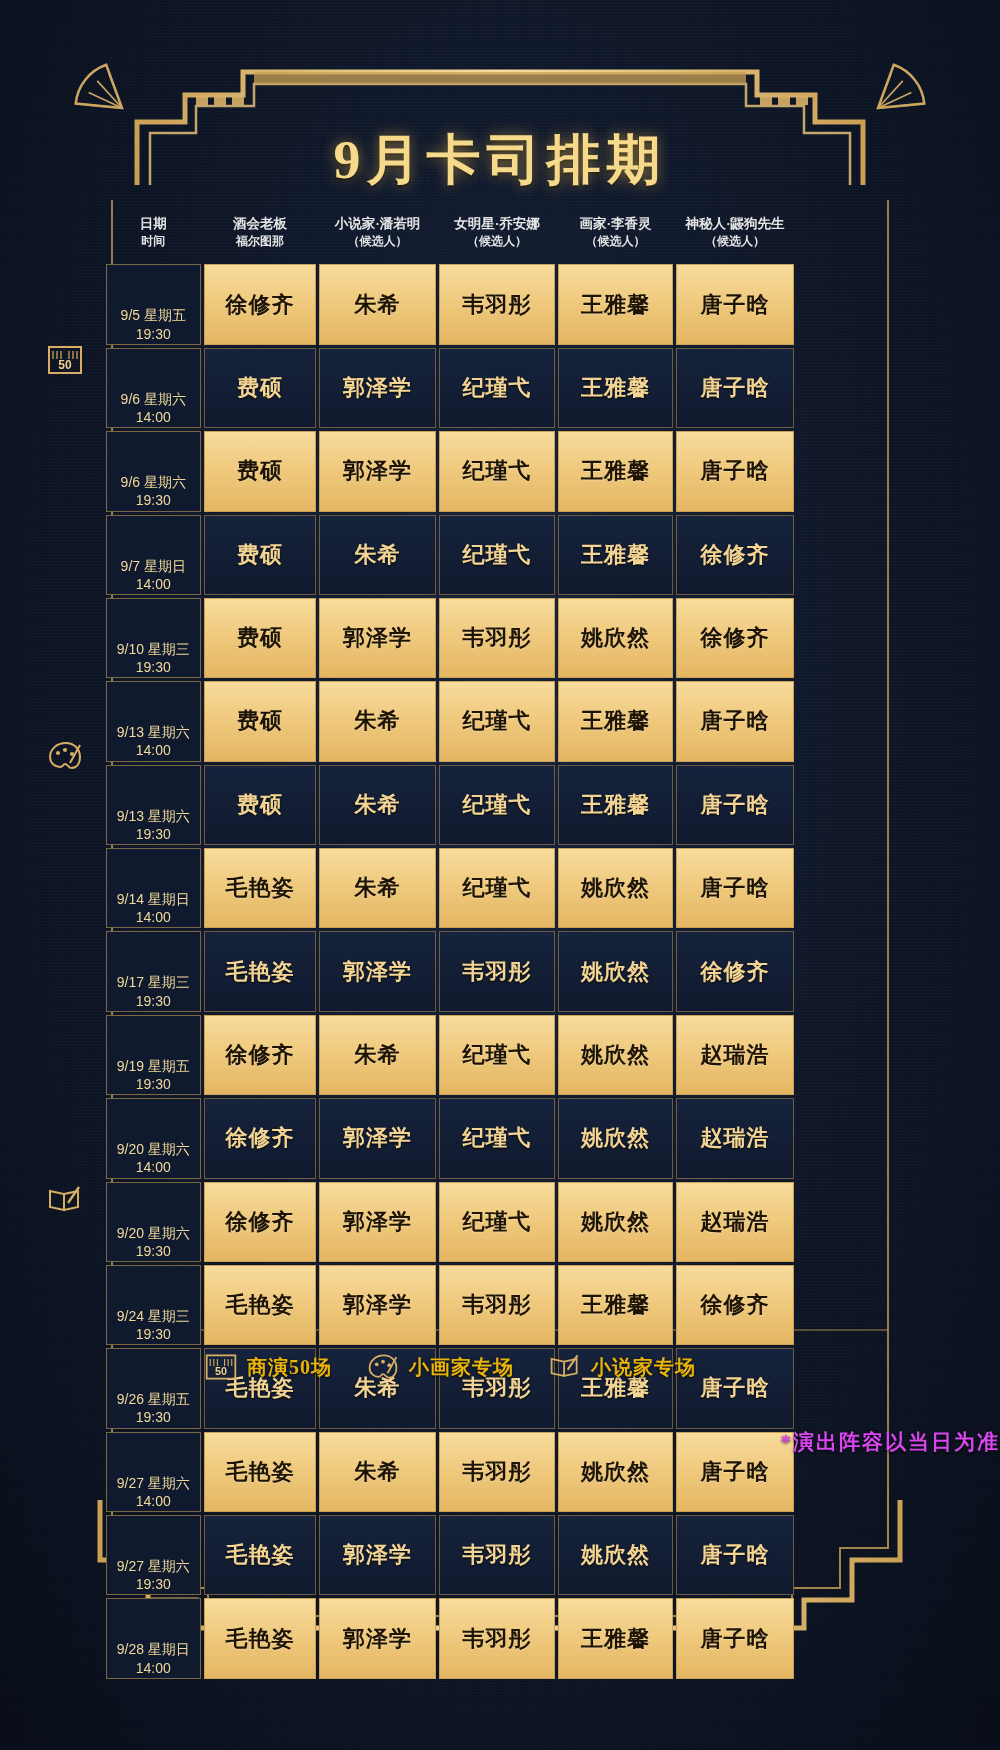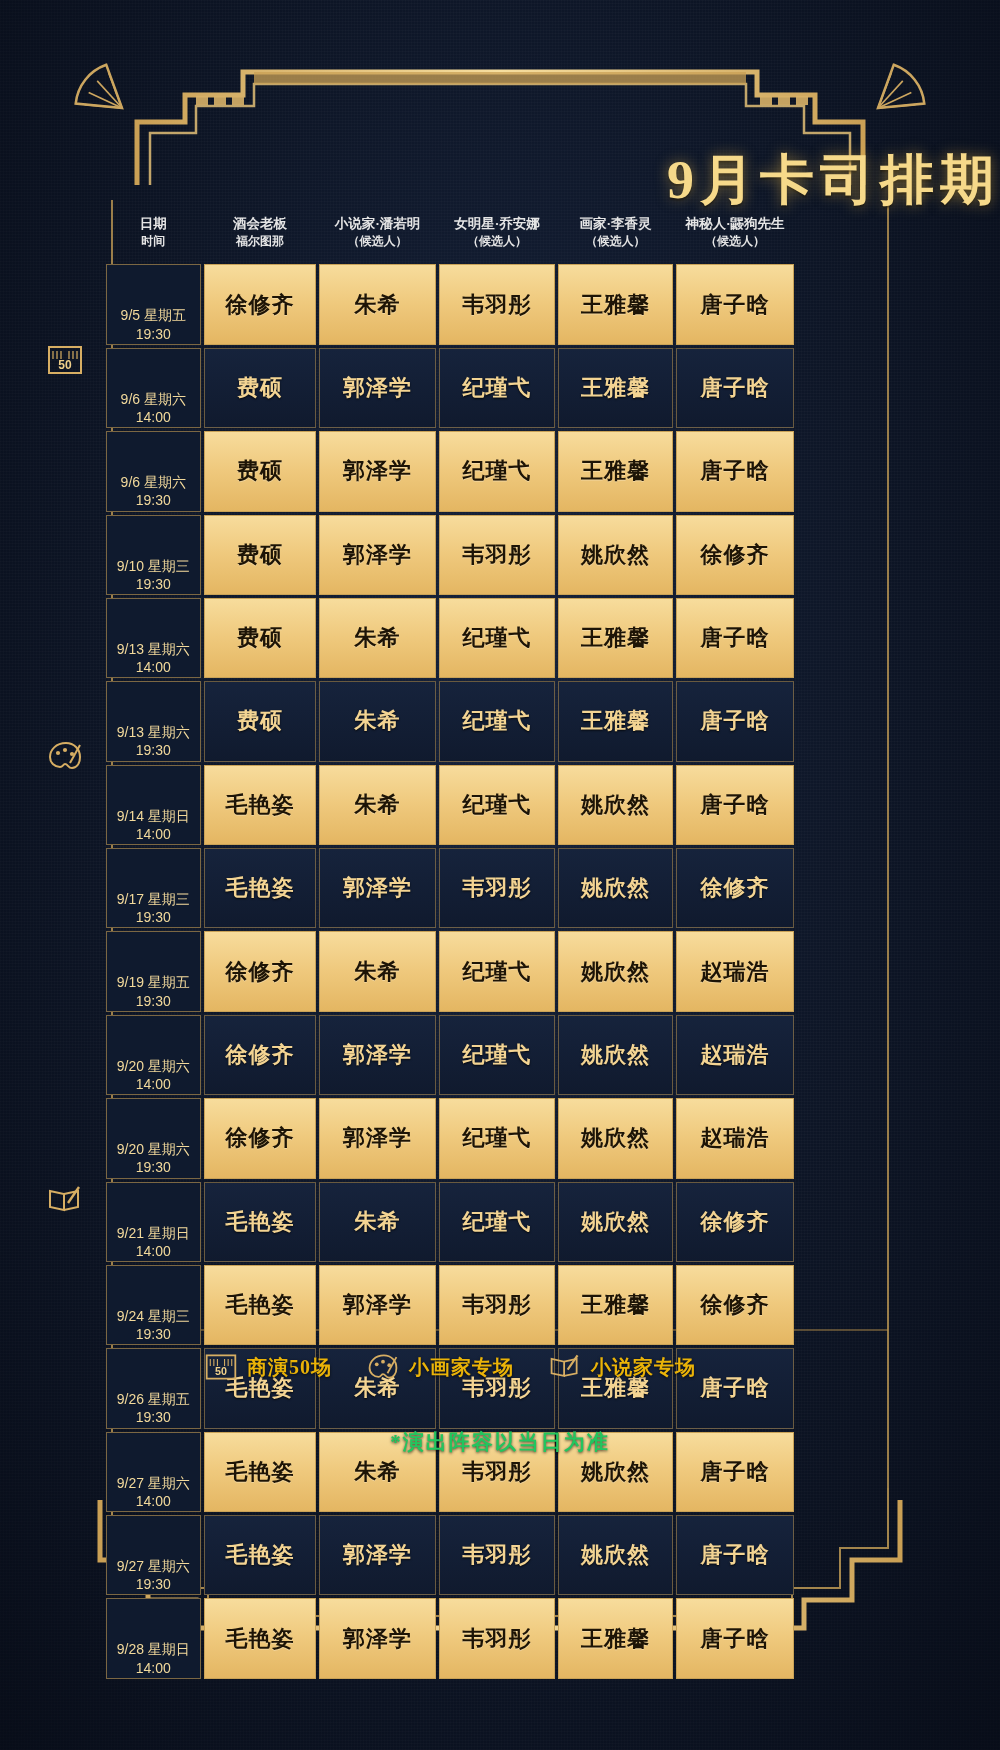--- a/index.html
+++ b/index.html
@@ -23,28 +23,27 @@
     background:radial-gradient(ellipse at 50% 40%, rgba(30,45,75,0.55) 0%, rgba(10,18,32,0.15) 55%, rgba(6,10,20,0.75) 100%);
     pointer-events:none;
   }
 
   
   .frame-svg{position:absolute;left:0;top:0;width:1000px;height:1750px;pointer-events:none;}
 
   
   .title{
     position:absolute;left:0;right:0;top:124px;
-    text-align:right;
+    text-align:center;
     font-size:54px;
     letter-spacing:6px;
     font-weight:bold;
     color:#f6d98a;
     text-shadow:0 0 14px rgba(230,180,70,0.55), 0 2px 2px rgba(0,0,0,0.6);
     font-family:"Liberation Serif","DejaVu Serif",serif;
-    margin-top:20px;
   }
 
   
   .table-wrap{
     position:absolute;
     left:103px; top:202px;
     width:694px;
   }
   table{border-collapse:separate;border-spacing:3px 3px;width:694px;}
   thead th{
@@ -104,22 +103,22 @@
   .legend{
     position:absolute;left:103px;top:1350px;width:694px;
     display:flex;align-items:center;justify-content:center;gap:34px;
   }
   .legend-item{display:flex;align-items:center;gap:9px;}
   .legend-item .lbl{
     color:#eab308;font-size:20px;font-weight:bold;letter-spacing:1px;
     text-shadow:0 1px 3px rgba(0,0,0,0.7);
   }
   .note{
-    position:absolute;left:0;right:0;top:1428px;text-align:center;
-    color:#22c55e;font-size:21px;font-weight:bold;letter-spacing:2px;
+    position:absolute;left:0;right:0;top:1428px;text-align:right;
+    color:#d946ef;font-size:21px;font-weight:bold;letter-spacing:2px;
     text-shadow:0 1px 3px rgba(0,0,0,0.7);
   }
 </style>
 </head>
 <body>
 
 <div class="texture"></div>
 <div class="vignette"></div>
 
 <svg class="frame-svg" viewBox="0 0 1000 1750">
@@ -278,20 +277,31 @@
           <td class="date">
             <span class="d">9/6 星期六</span>
             <span class="t">19:30</span>
           </td>
           <td class="cast">费硕</td>
           <td class="cast">郭泽学</td>
           <td class="cast">纪瑾弋</td>
           <td class="cast">王雅馨</td>
           <td class="cast">唐子晗</td>
         </tr>
+        <tr class="dark">
+          <td class="date">
+            <span class="d">9/7 星期日</span>
+            <span class="t">14:00</span>
+          </td>
+          <td class="cast">费硕</td>
+          <td class="cast">朱希</td>
+          <td class="cast">纪瑾弋</td>
+          <td class="cast">王雅馨</td>
+          <td class="cast">徐修齐</td>
+        </tr>
         <tr class="light">
           <td class="date">
             <span class="d">9/10 星期三</span>
             <span class="t">19:30</span>
           </td>
           <td class="cast">费硕</td>
           <td class="cast">郭泽学</td>
           <td class="cast">韦羽彤</td>
           <td class="cast">姚欣然</td>
           <td class="cast">徐修齐</td>
@@ -365,31 +375,20 @@
         <tr class="light">
           <td class="date">
             <span class="d">9/20 星期六</span>
             <span class="t">19:30</span>
           </td>
           <td class="cast">徐修齐</td>
           <td class="cast">郭泽学</td>
           <td class="cast">纪瑾弋</td>
           <td class="cast">姚欣然</td>
           <td class="cast">赵瑞浩</td>
-        </tr>
-        <tr class="dark">
-          <td class="date">
-            <span class="d">9/21 星期日</span>
-            <span class="t">14:00</span>
-          </td>
-          <td class="cast">毛艳姿</td>
-          <td class="cast">朱希</td>
-          <td class="cast">纪瑾弋</td>
-          <td class="cast">姚欣然</td>
-          <td class="cast">徐修齐</td>
         </tr>
         <tr class="light">
           <td class="date">
             <span class="d">9/24 星期三</span>
             <span class="t">19:30</span>
           </td>
           <td class="cast">毛艳姿</td>
           <td class="cast">郭泽学</td>
           <td class="cast">韦羽彤</td>
           <td class="cast">王雅馨</td>

